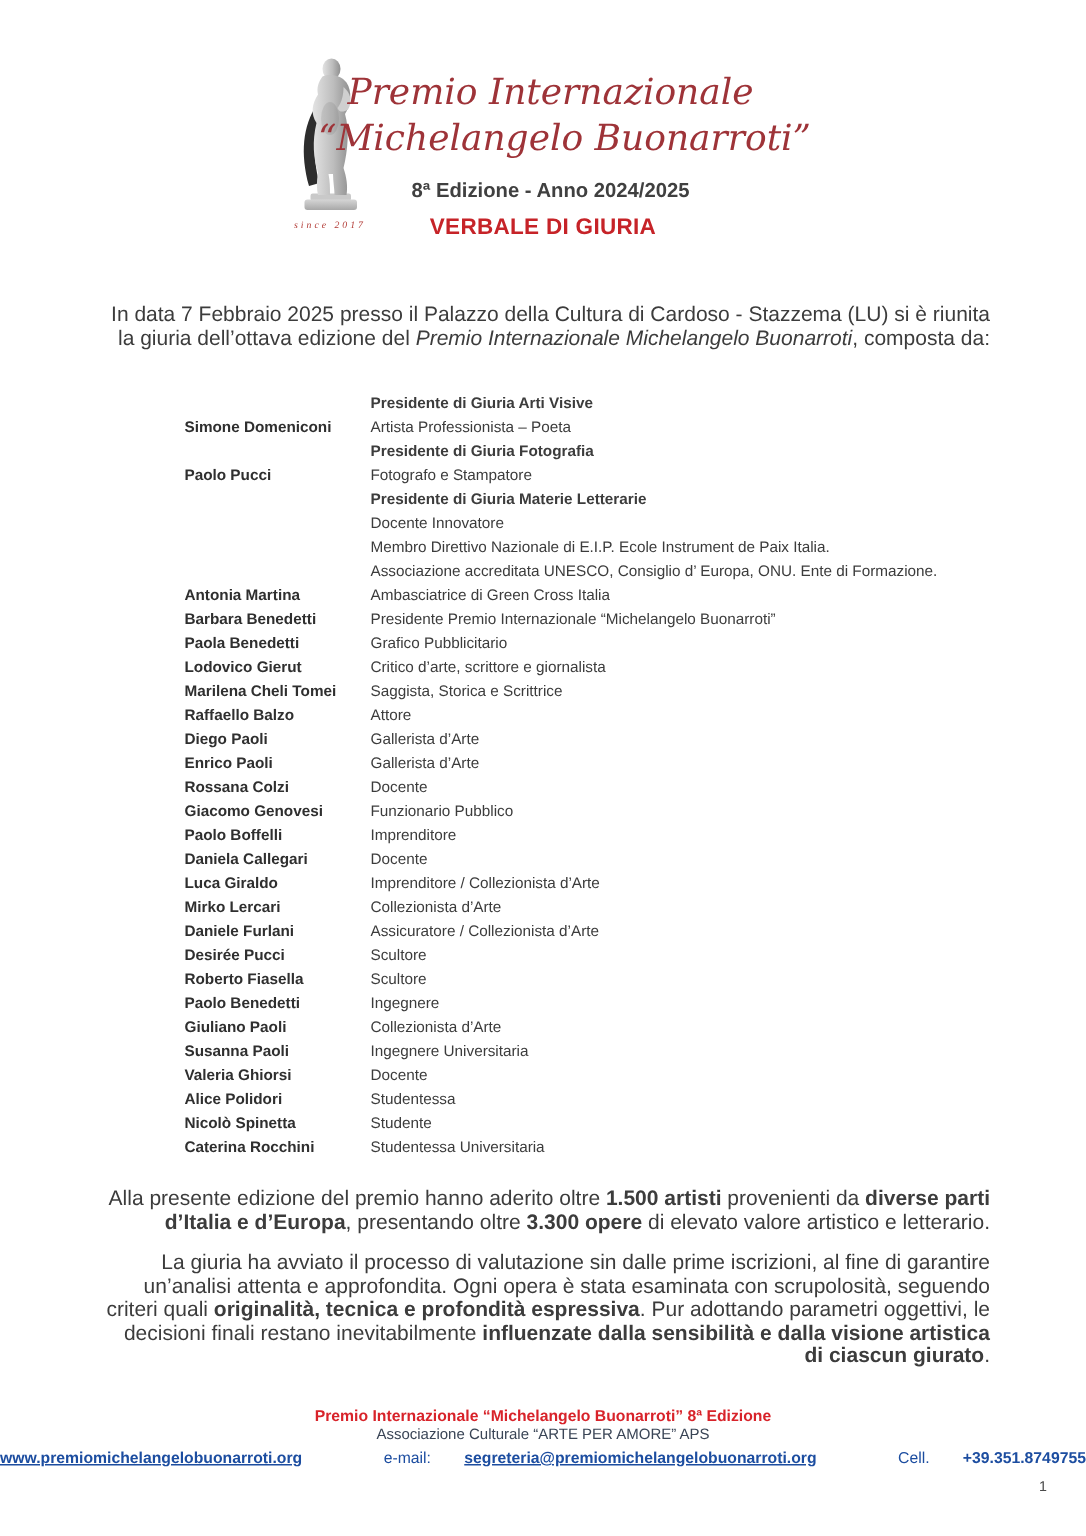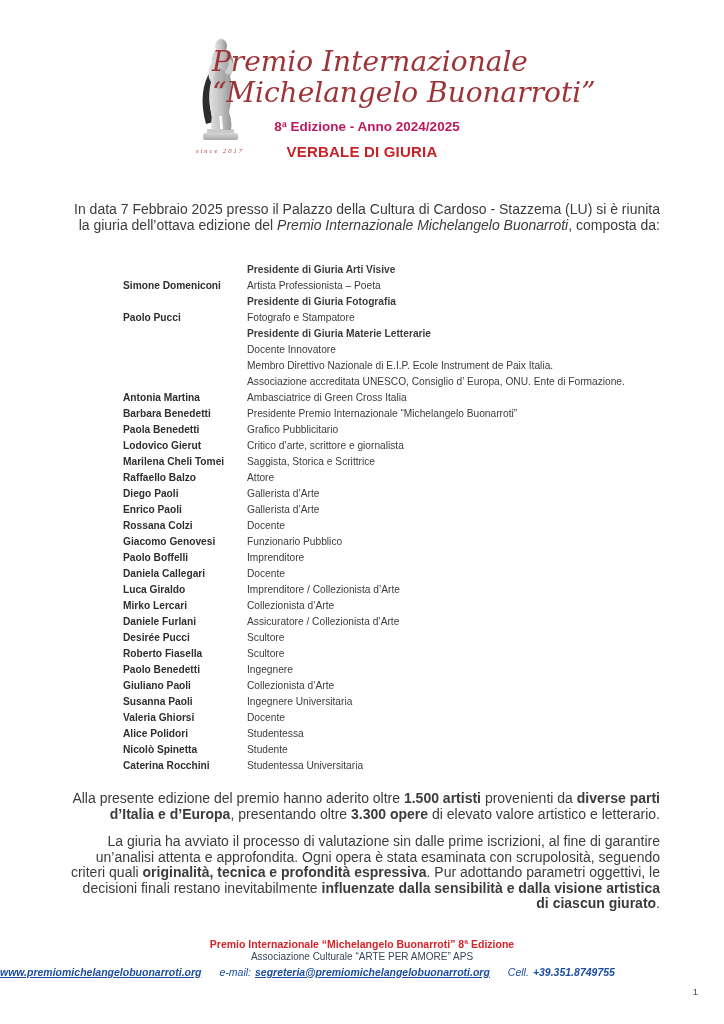--- a/index.html
+++ b/index.html
@@ -14,24 +14,24 @@
   
   .logo{position:absolute;left:183px;top:36px;width:74px;text-align:center;}
   .logo svg{display:block;margin:0 auto;}
   .logo-caption{
     margin-top:1px;font-size:6.5px;font-style:italic;letter-spacing:2px;
     color:#b23a35;font-family:"Liberation Serif", serif;
   }
   .title-block{position:absolute;left:212px;top:46px;width:310px;text-align:center;}
   .title-line{
     font-family:"DejaVu Serif", serif;font-style:italic;
-    font-size:28px;line-height:31px;color:#9e3338;white-space:nowrap;
+    font-size:24px;line-height:31px;color:#9e3338;white-space:nowrap;
   }
   .edition{
-    margin-top:11px;font-size:13.5px;font-weight:bold;color:#be185d;white-space:nowrap;
+    margin-top:11px;font-size:13.5px;font-weight:bold;color:#404040;white-space:nowrap;
   }
   .doc-heading{
     position:absolute;top:143px;left:0;width:100%;margin:0;text-align:center;
     font-size:15px;font-weight:bold;color:#c62328;letter-spacing:.2px;
   }
   
   .content{position:absolute;left:68px;top:202px;width:592px;}
   .para{margin:0;font-size:14px;line-height:15.5px;color:#3c3c3c;text-align:right;}
   .para .b{font-weight:bold;}
   .para .i{font-style:italic;}
@@ -43,21 +43,21 @@
   .jury-role.b{font-weight:bold;}
   .jury-role.i{}
   .para-adhesion{margin-top:17px;}
   .para-evaluation{margin-top:12px;}
   
   .footer{position:absolute;left:0;top:938px;width:100%;text-align:center;}
   .f-red{font-size:10.5px;font-weight:bold;color:#d8232a;line-height:13px;}
   .f-assoc{font-size:10px;color:#3a4556;line-height:12.5px;}
   .f-links{
     margin-top:1px;font-size:10.5px;color:#1c4da0;line-height:14px;
-    display:flex;justify-content:flex-start;align-items:baseline;gap:4px;font-style:italic;
+    display:flex;justify-content:space-between;align-items:baseline;gap:4px;
   }
   .f-links .gap{display:inline-block;width:10px;}
   .f-link{color:#1c4da0;text-decoration:underline;font-weight:bold;cursor:pointer;}
   .f-plain{color:#1c4da0;}
   .f-bold{color:#1c4da0;font-weight:bold;}
   .page-number{position:absolute;right:26px;top:986px;font-size:9.5px;color:#4a4a4a;}
 </style>
 </head>
 <body>
 

